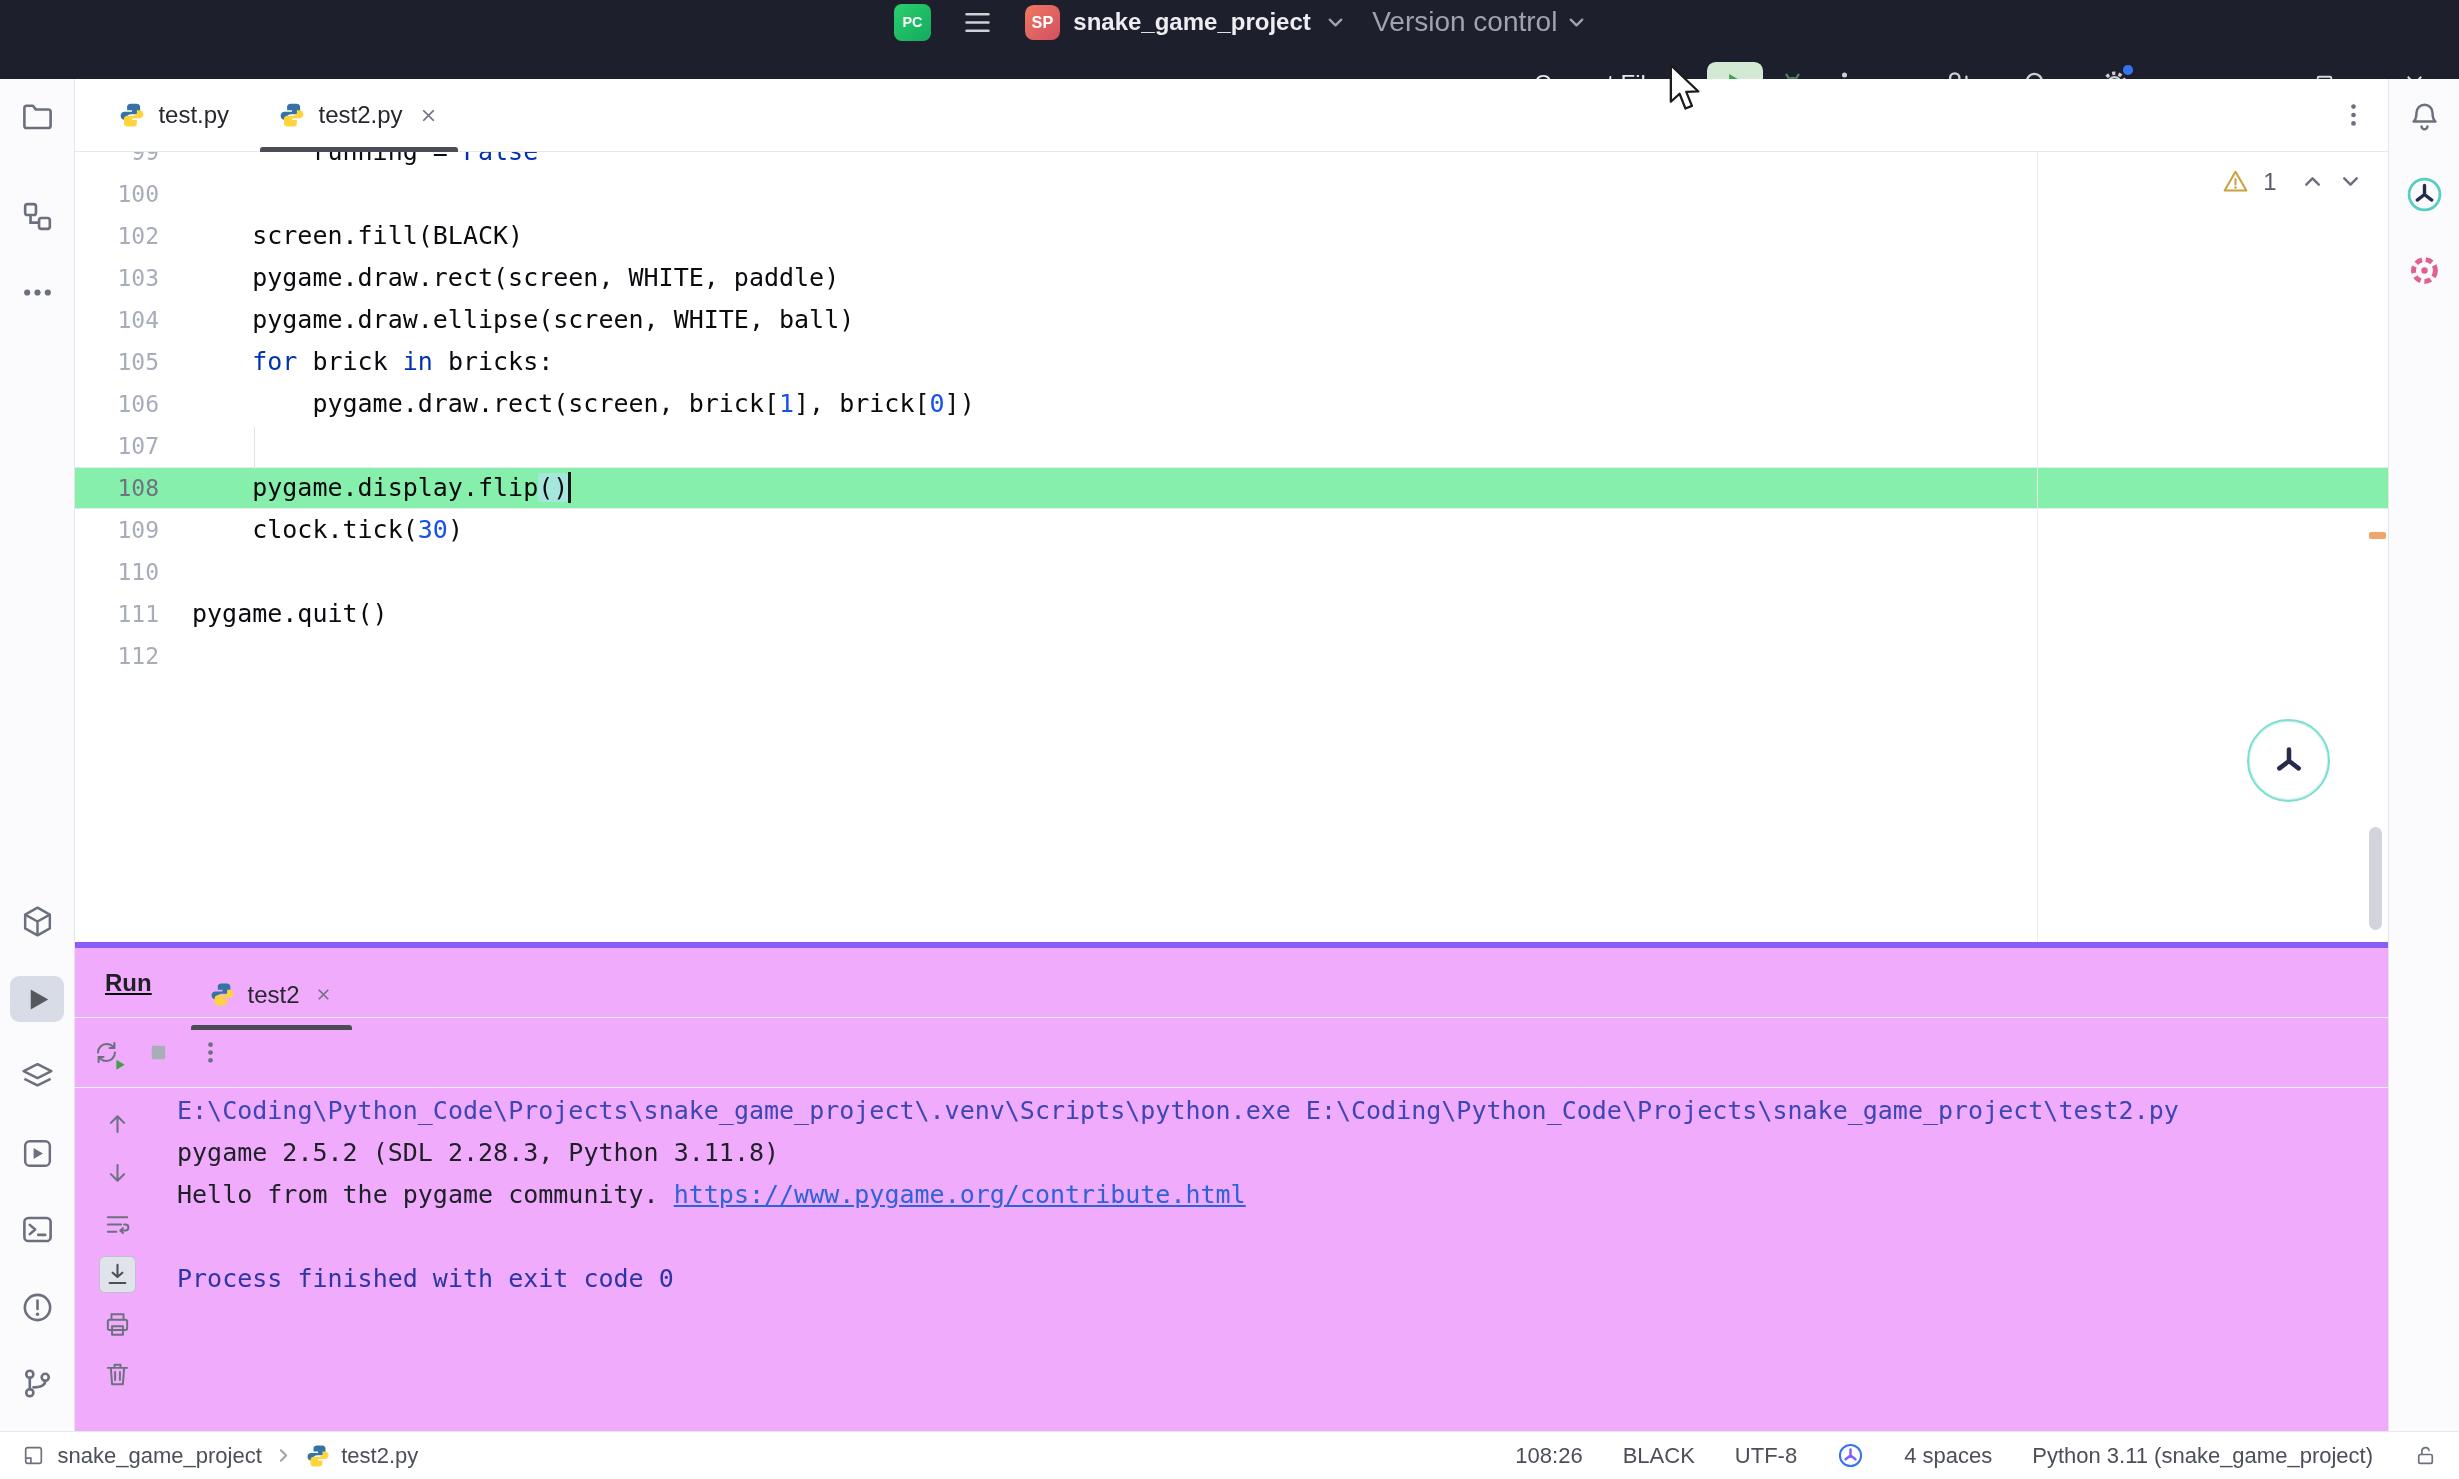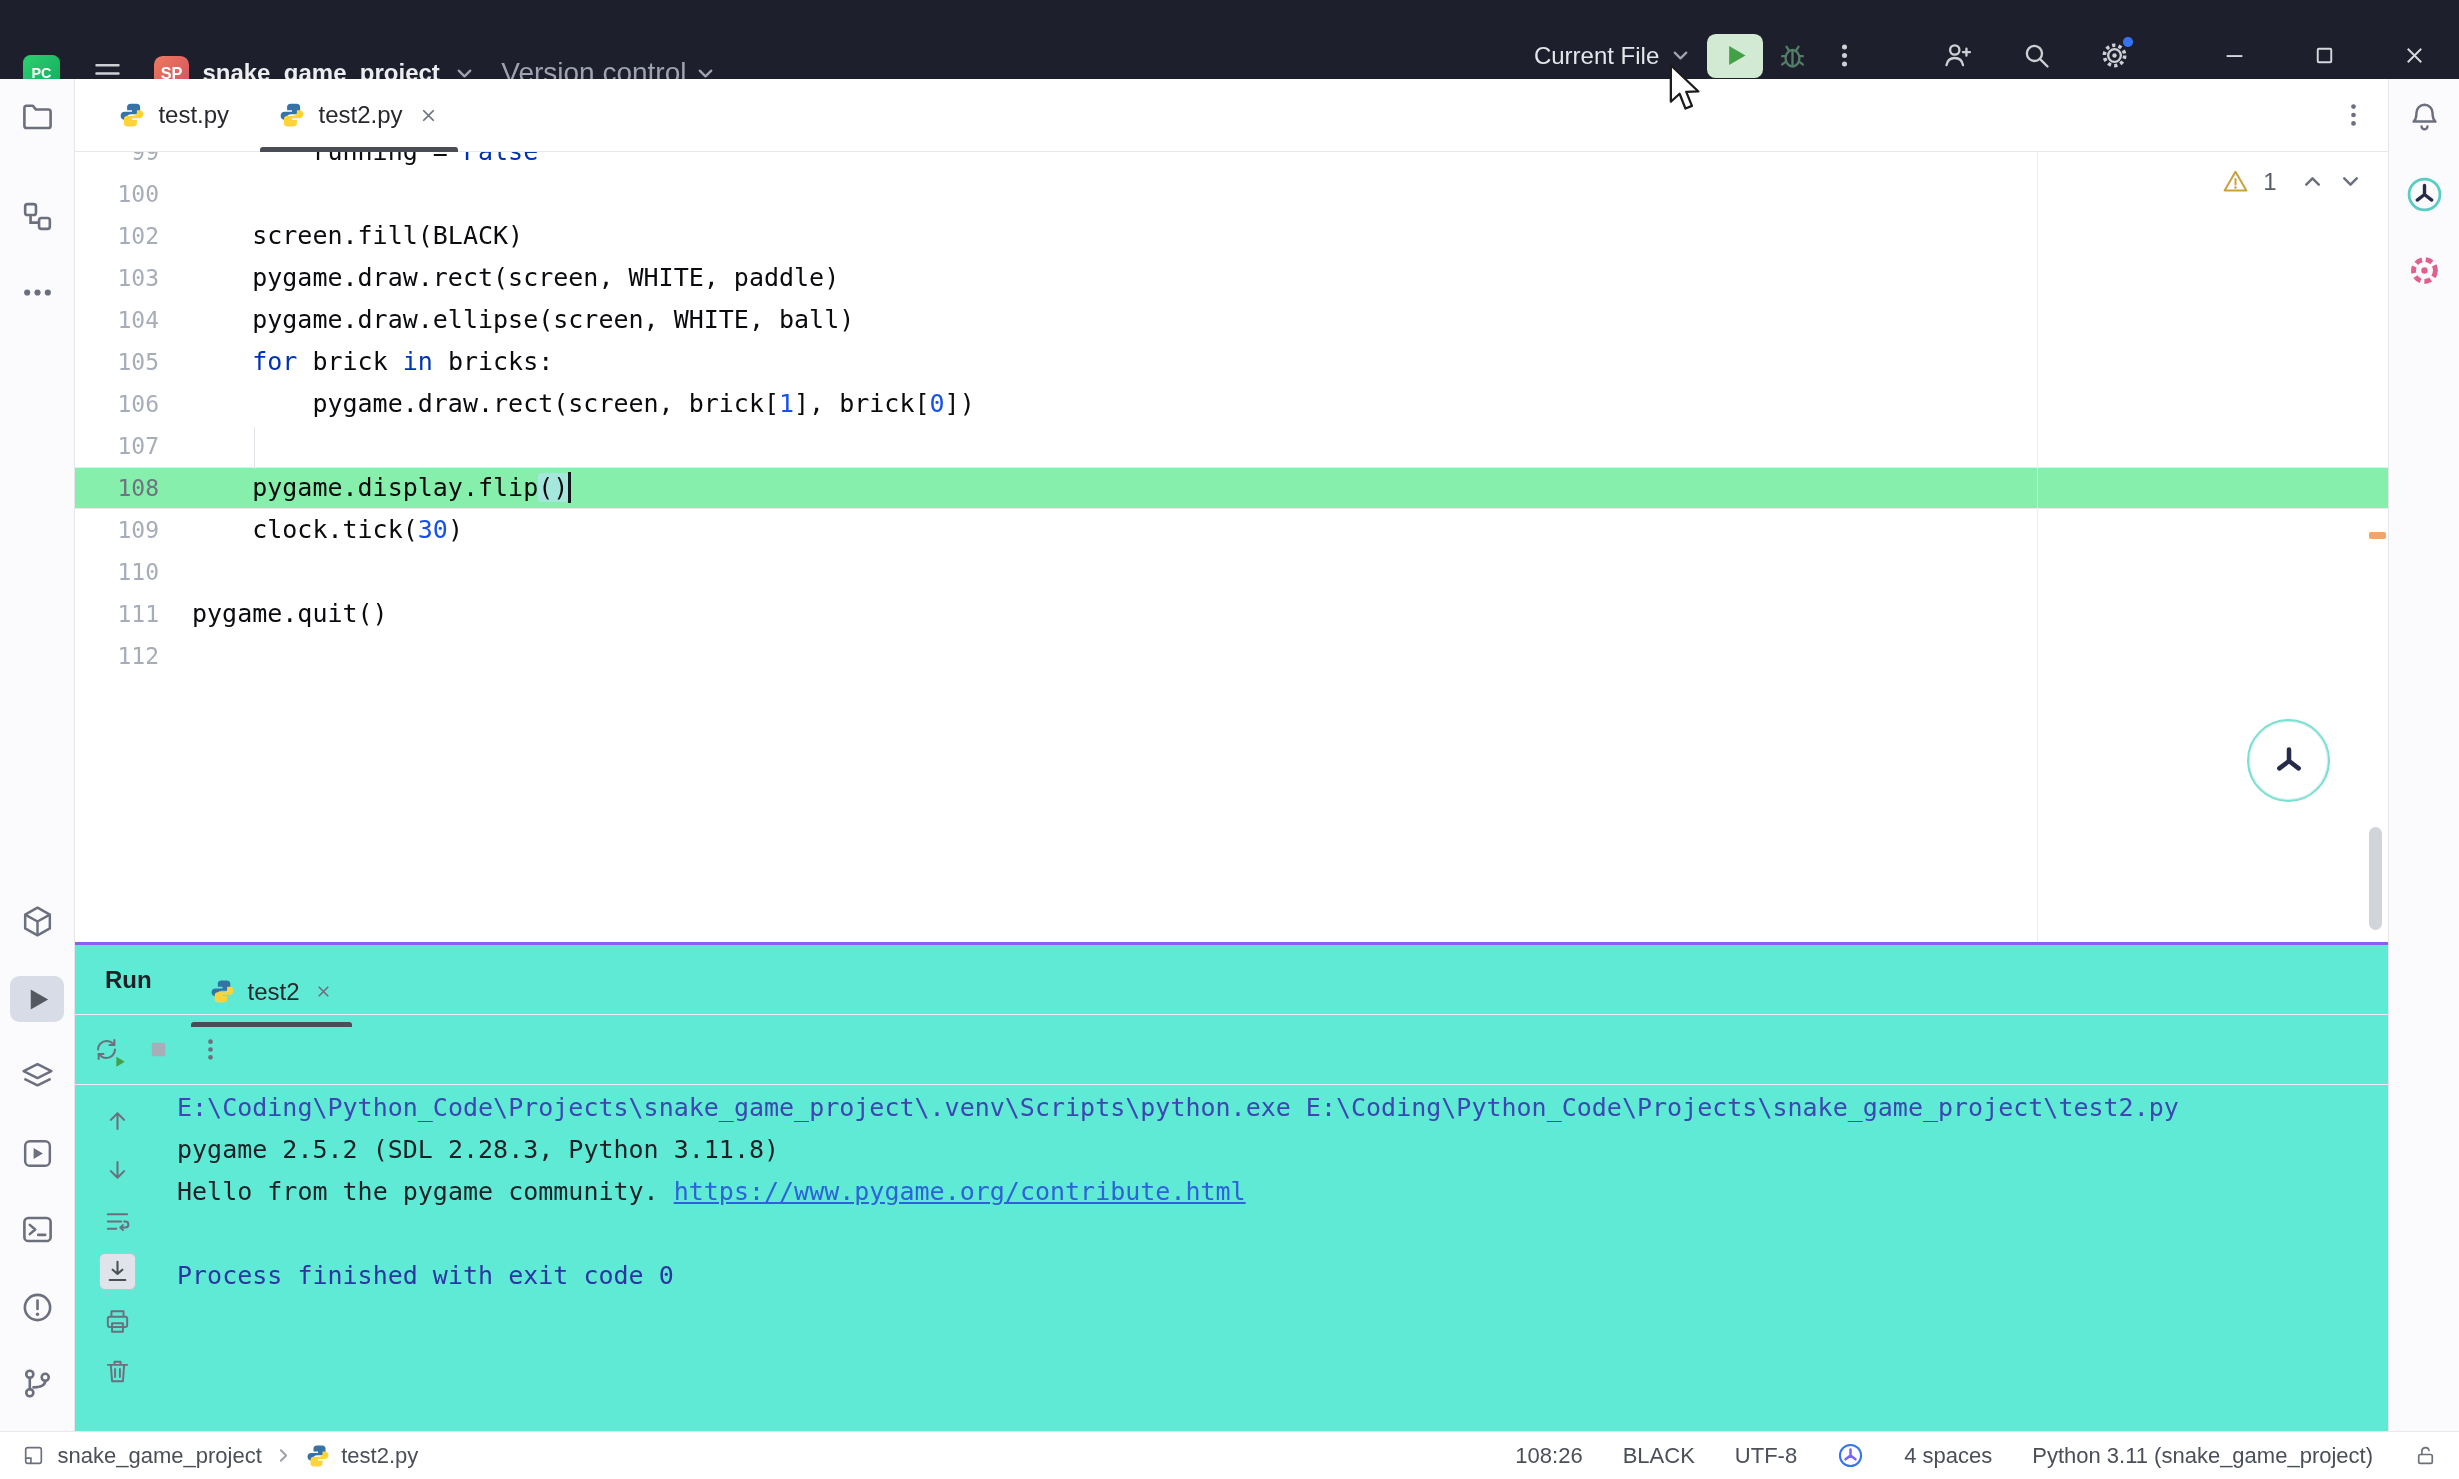--- a/index.html
+++ b/index.html
@@ -2,21 +2,21 @@
 <html><head>
 <meta charset="utf-8">
 <style>
   html,body{margin:0;padding:0;}
   body{width:2459px;height:1479px;overflow:hidden;background:#fff;
        font-family:"Liberation Sans",sans-serif;}
   .window{position:relative;width:2459px;height:1479px;background:#fff;}
 
   
   .titlebar{position:absolute;left:0;top:0;width:100%;height:95px;background:#1e1f2c;
-            display:flex;align-items:flex-end;color:#dfe1e5;box-sizing:border-box;}
+            display:flex;align-items:center;color:#dfe1e5;box-sizing:border-box;flex-direction:column;}
   .tb-left{display:flex;align-items:center;gap:25px;padding-left:23px;}
   .app-logo{width:37px;height:37px;border-radius:7.7px;background:linear-gradient(135deg,#2bd06f,#13a95e);
             display:flex;align-items:center;justify-content:center;font-weight:700;font-size:14.4px;color:#fff;}
   .icon-btn{width:44px;height:44px;display:flex;align-items:center;justify-content:center;
             border-radius:8.6px;color:#ced0d6;}
   .proj-widget{display:flex;align-items:center;gap:13.4px;}
   .proj-badge{width:35px;height:35px;border-radius:8.6px;background:linear-gradient(135deg,#ee7a5e,#d34f63);
               color:#fff;font-weight:700;font-size:16.3px;display:flex;align-items:center;justify-content:center;}
   .proj-name{font-size:24px;font-weight:600;color:#eceef2;}
   .vcs-widget{display:flex;align-items:center;gap:7.7px;color:#9fa3ad;font-size:28px;}
@@ -69,21 +69,21 @@
   .warn-widget{position:absolute;top:15.4px;right:25px;display:flex;align-items:center;gap:13.4px;
                color:#585c66;font-size:24px;font-family:"Liberation Sans",sans-serif;}
   .ai-float{position:absolute;left:2172px;top:567px;width:79px;height:79px;border-radius:50%;
             background:#fff;border:2.9px solid #7adfd0;box-shadow:0 0 0 1px #cdeef0 inset;
             display:flex;align-items:center;justify-content:center;}
   .scrollthumb{position:absolute;right:5.8px;top:675px;width:13.4px;height:103px;background:#c6cad2;
                border-radius:6.7px;opacity:.8;}
   .caret-mark{position:absolute;right:1.9px;top:380px;width:17.3px;height:6.7px;background:#f0a56d;border-radius:1.9px;}
 
   
-  .runpanel{position:absolute;left:0;right:0;top:863px;bottom:0;border-top:3px solid #8b5cf6;background:#5eead4;}
+  .runpanel{position:absolute;left:0;right:0;top:863px;bottom:0;border-top:6px solid #8b5cf6;background:#f0abfc;text-decoration:underline;}
   .run-header{height:69px;display:flex;align-items:center;border-bottom:1px solid #eceef1;position:relative;}
   .run-title{margin-left:30px;font-weight:700;font-size:24px;color:#1f2127;}
   .run-tab{position:absolute;left:114px;top:12px;height:100%;display:flex;align-items:center;gap:12.5px;
            padding:0 21px;font-size:24px;color:#27282e;}
   .run-tab::after{content:"";position:absolute;left:1.9px;right:1.9px;bottom:-1px;height:4.8px;
                   background:#4a4d55;border-radius:2.9px 2.9px 0 0;}
   .run-toolbar{height:69px;display:flex;align-items:center;gap:19px;padding-left:15.4px;
                border-bottom:1px solid #eceef1;color:#6c707e;}
   .tool-btn{width:33px;height:33px;display:flex;align-items:center;justify-content:center;position:relative;}
   .rerun-badge{position:absolute;right:-2.9px;bottom:-1.9px;}

